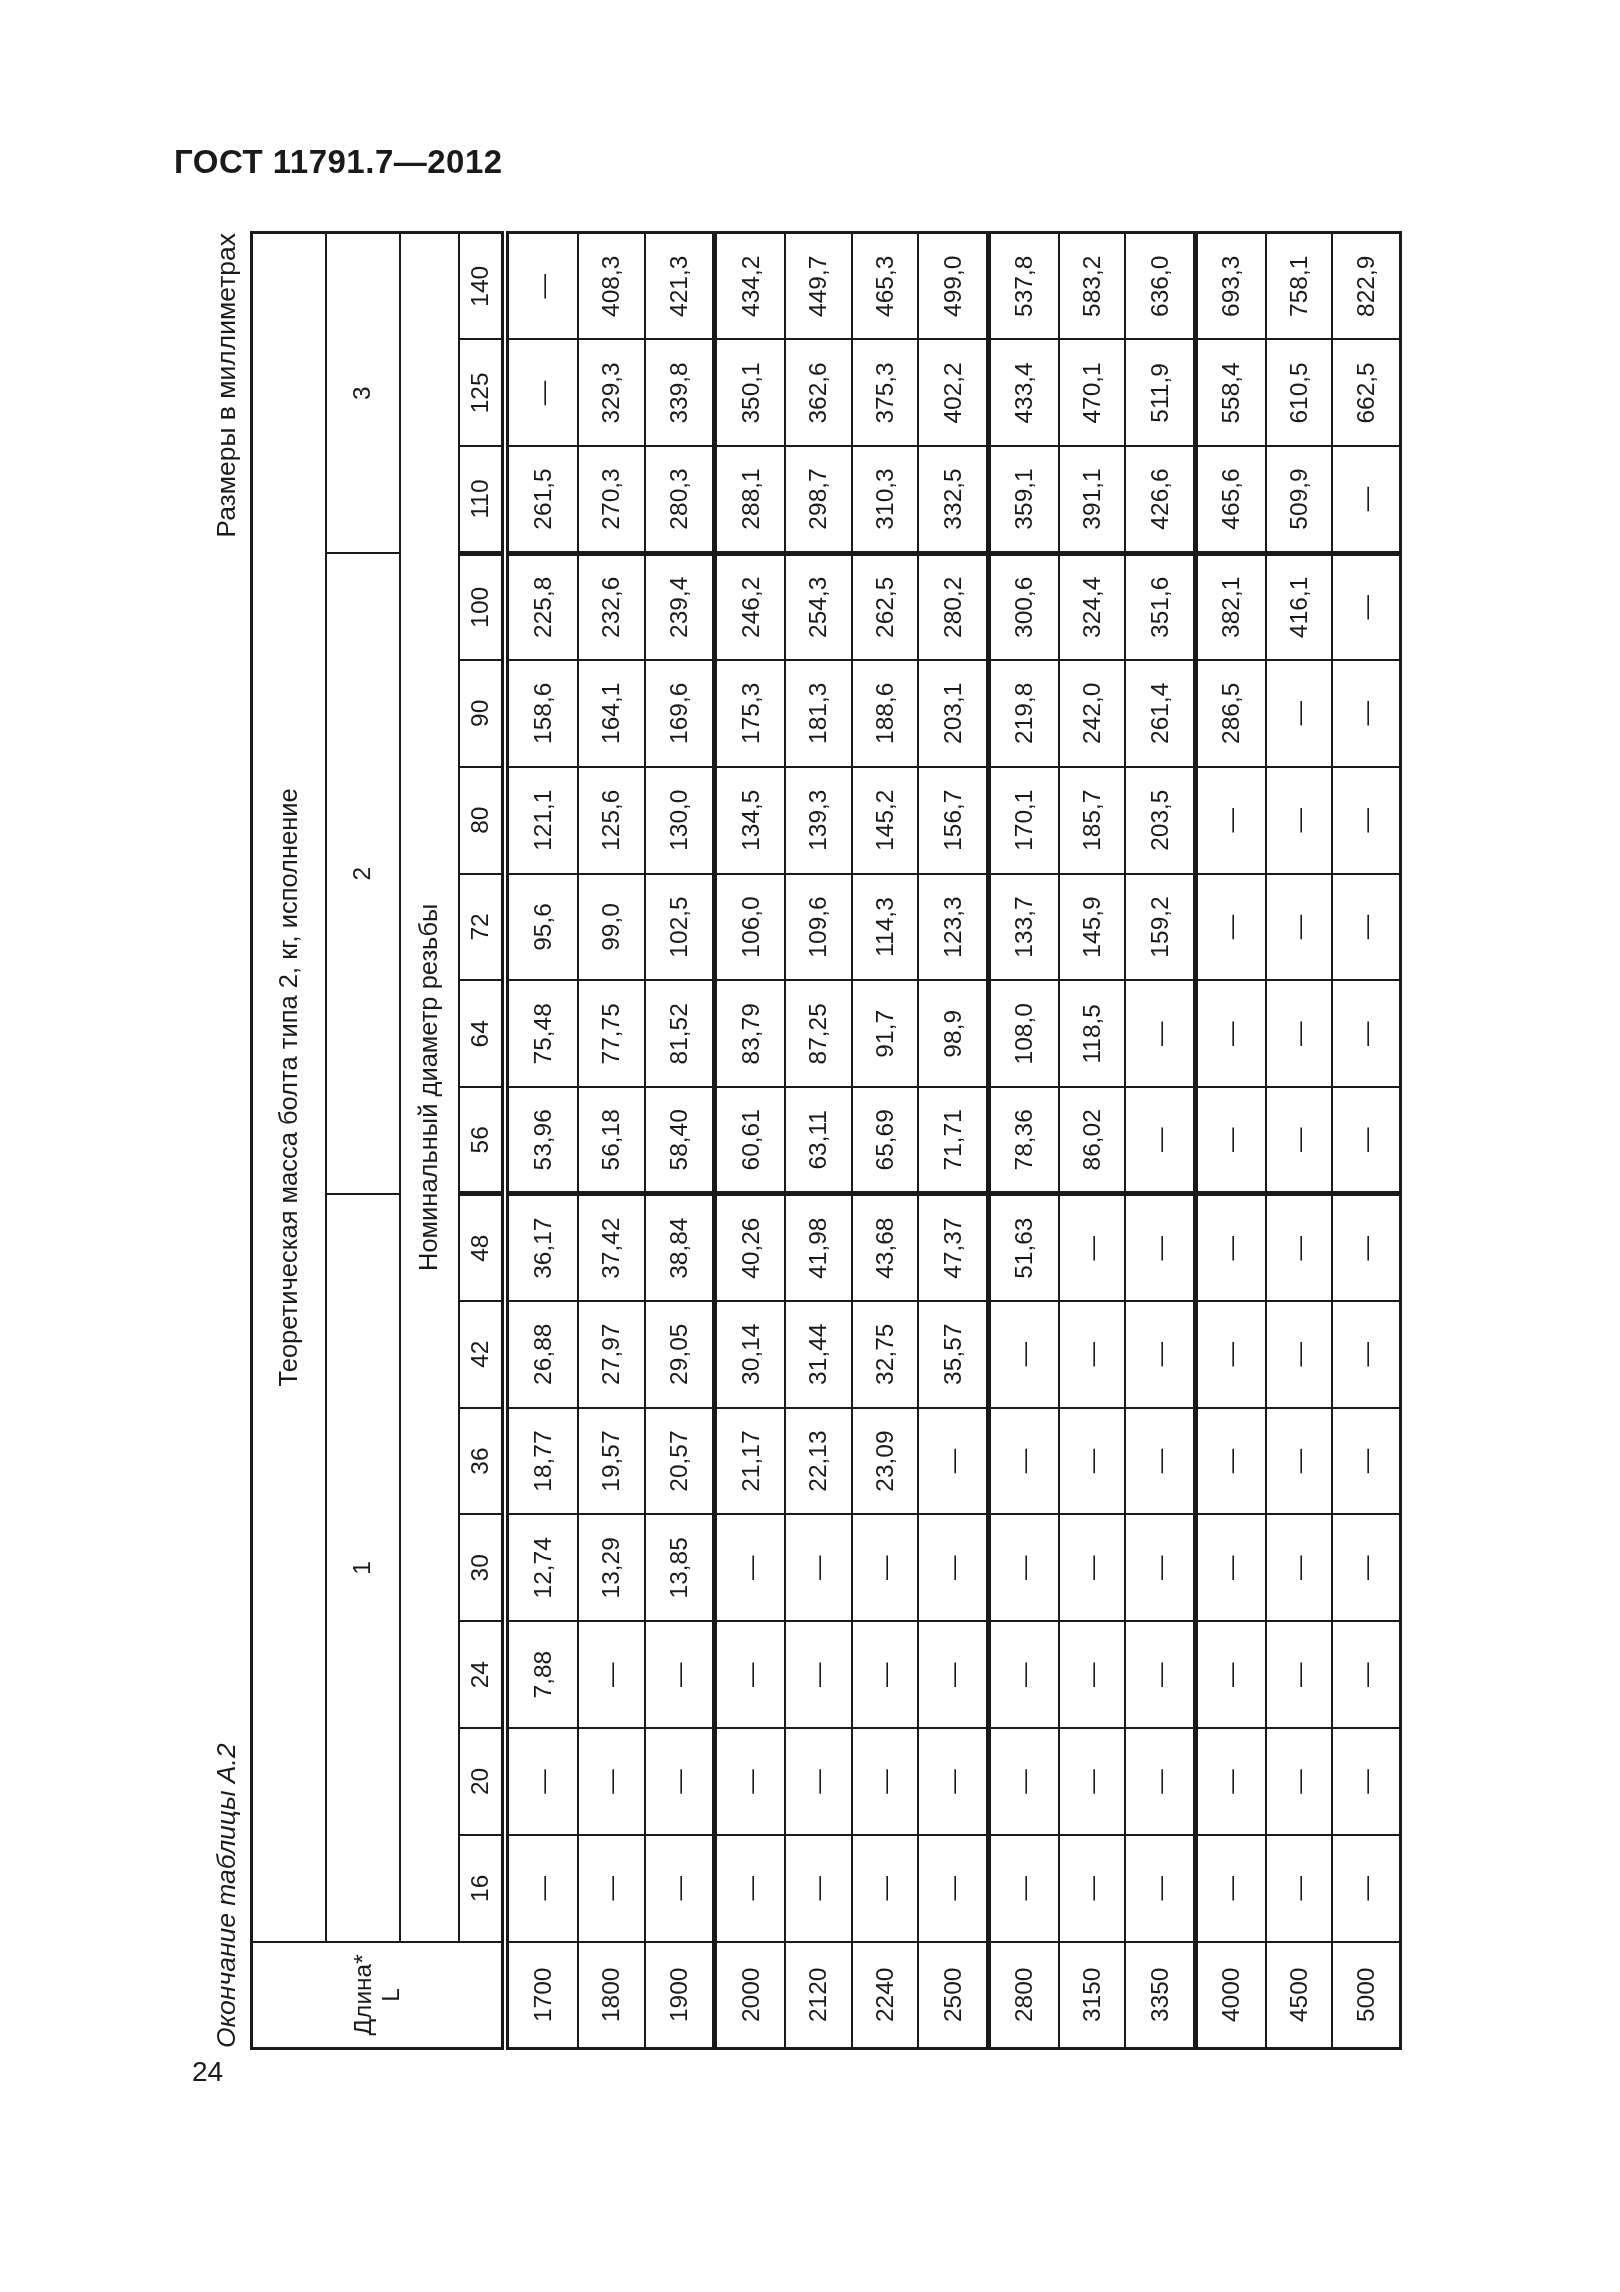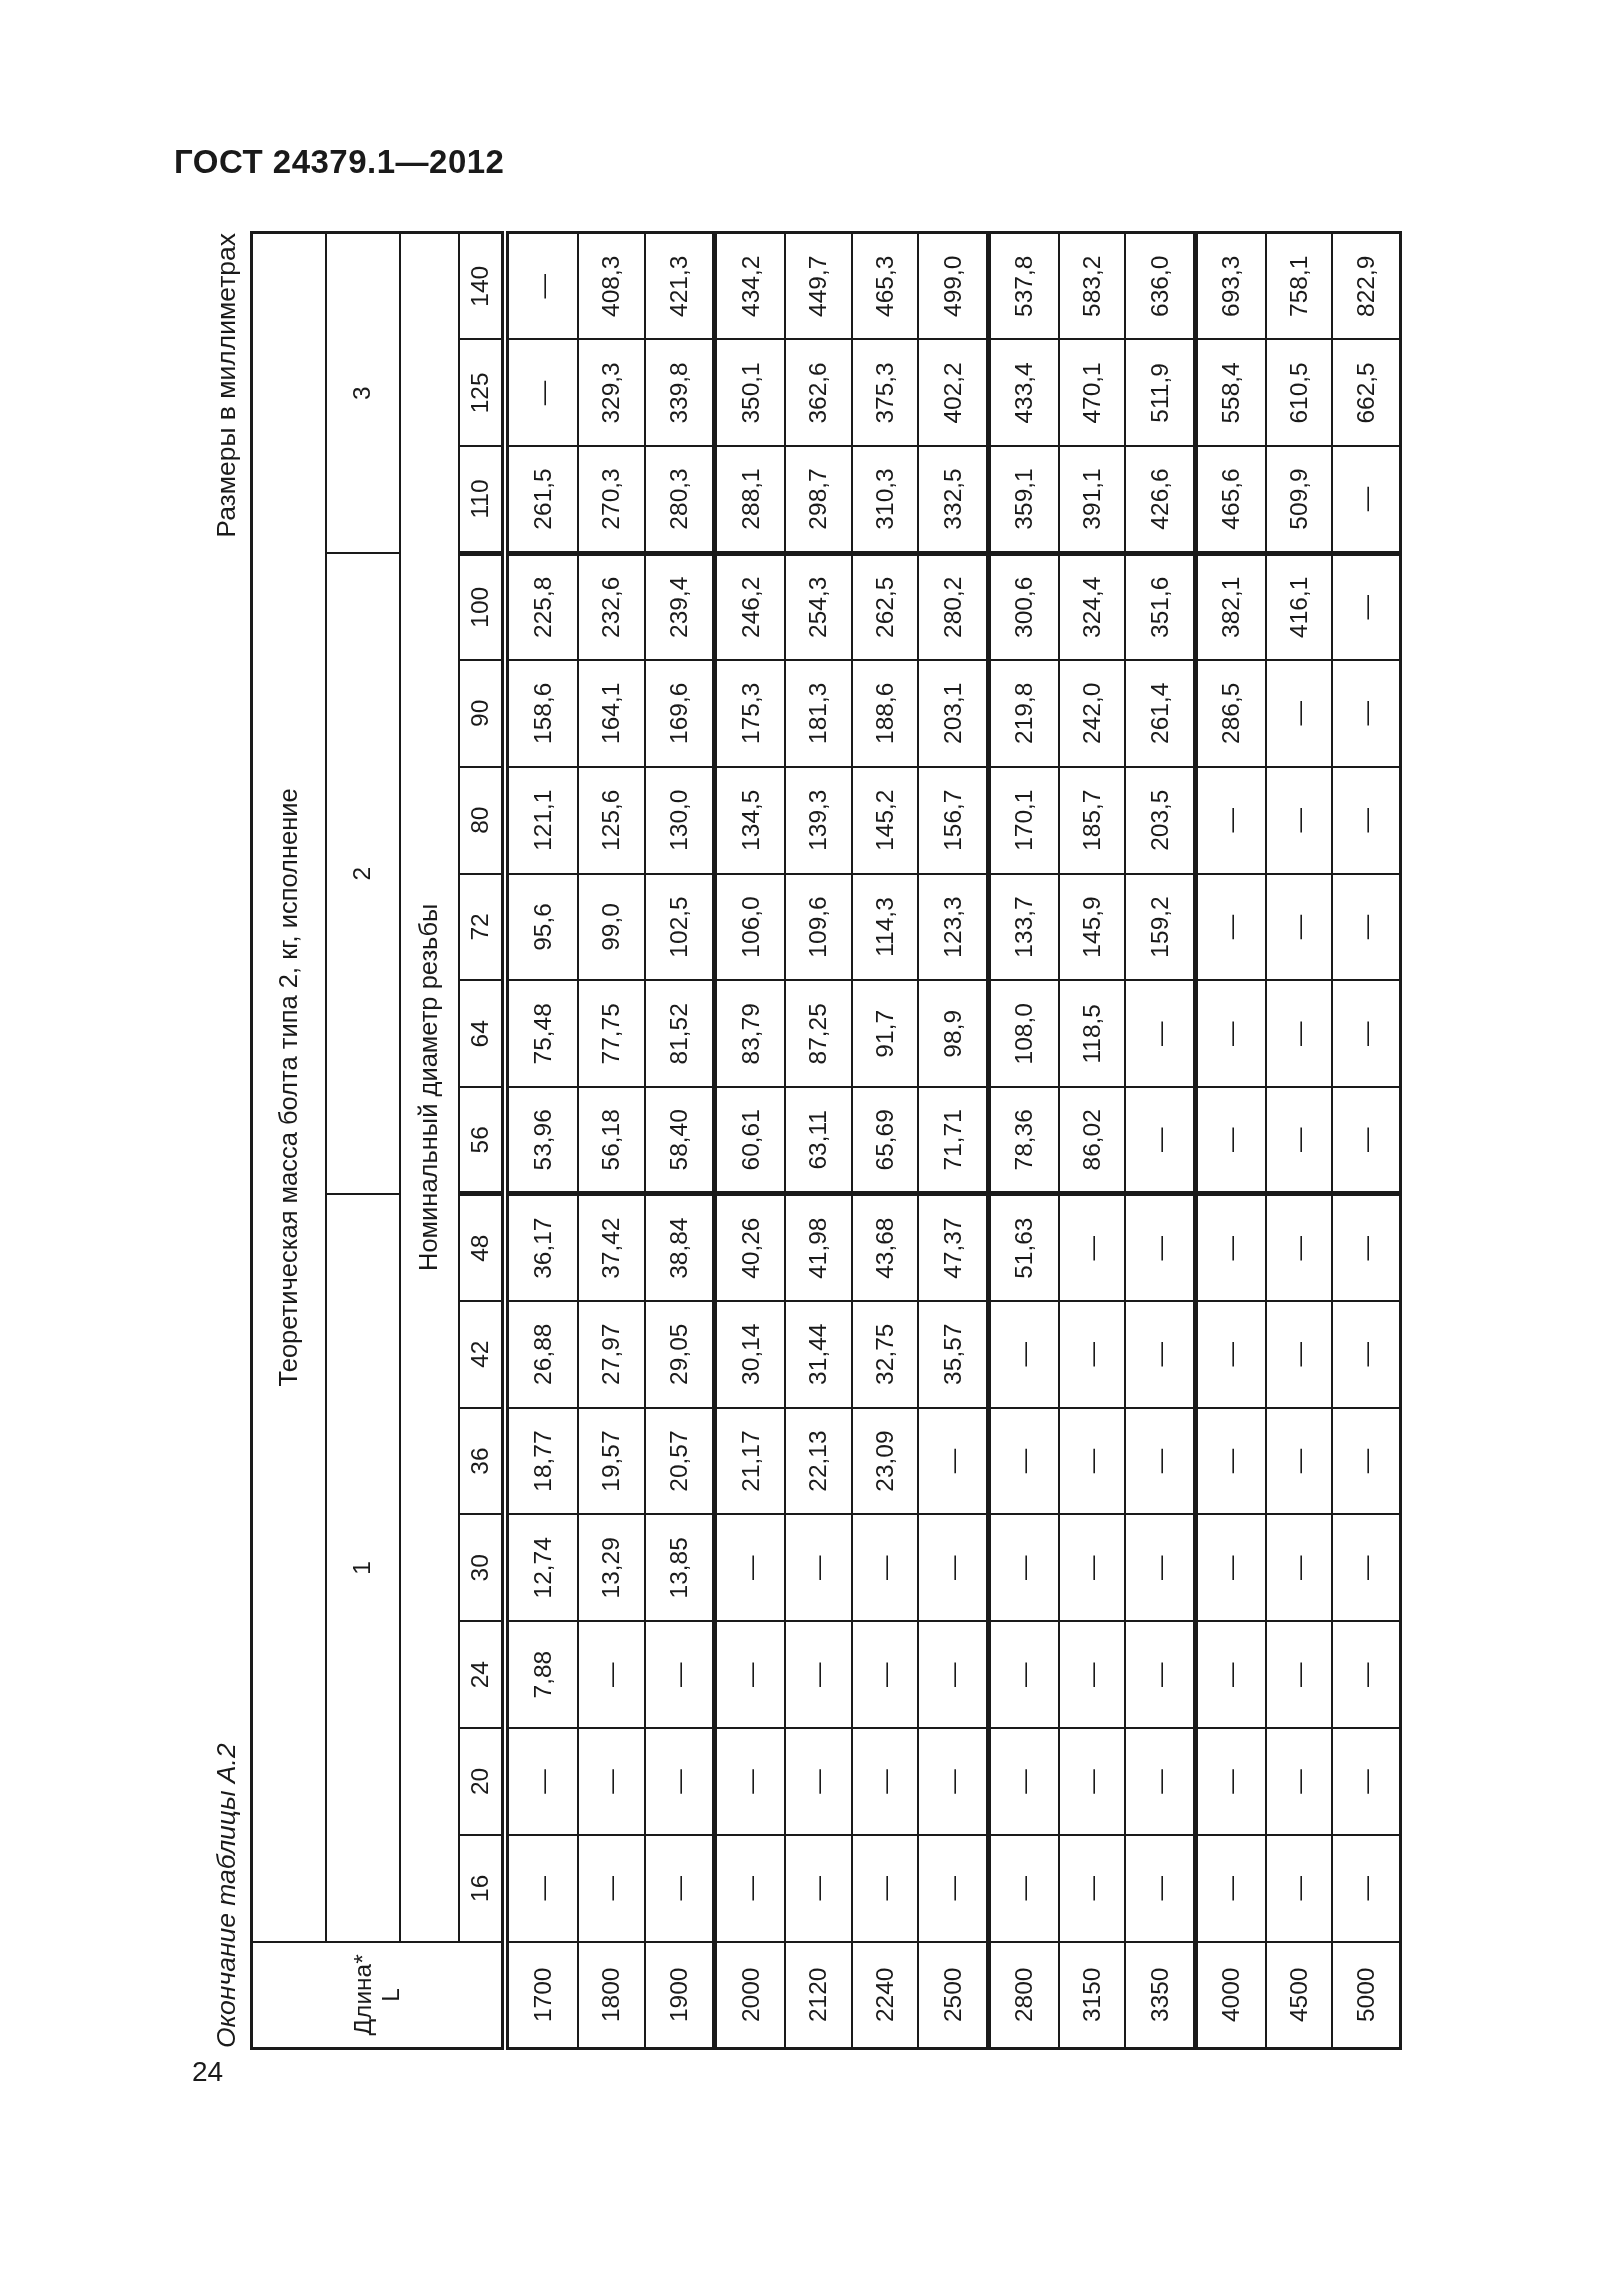--- a/index.html
+++ b/index.html
@@ -45,21 +45,21 @@
   
   #main-table td.dbl-bottom { border-bottom:8.8px double #1a1a1a; }
   
   #main-table td.sep-r { border-right:5.9px solid #1a1a1a; }
   
   #main-table tr.grp-end td { border-bottom:5.9px solid #1a1a1a; }
 </style>
 </head>
 <body>
 
-<div id="gost-header">ГОСТ 24379.1—2012</div>
+<div id="gost-header">ГОСТ 11791.7—2012</div>
 
 <div id="rotated-block">
   <div id="caption-row">
     <span id="table-caption">Окончание таблицы А.2</span>
     <span id="units-note">Размеры в миллиметрах</span>
   </div>
   <table id="main-table">
     <tbody id="table-body">
         <tr style="height: 74px;">
           <td class="len-head dbl-bottom" rowspan="4"><span>Длина*</span><br><span>L</span> <i></i></td>

